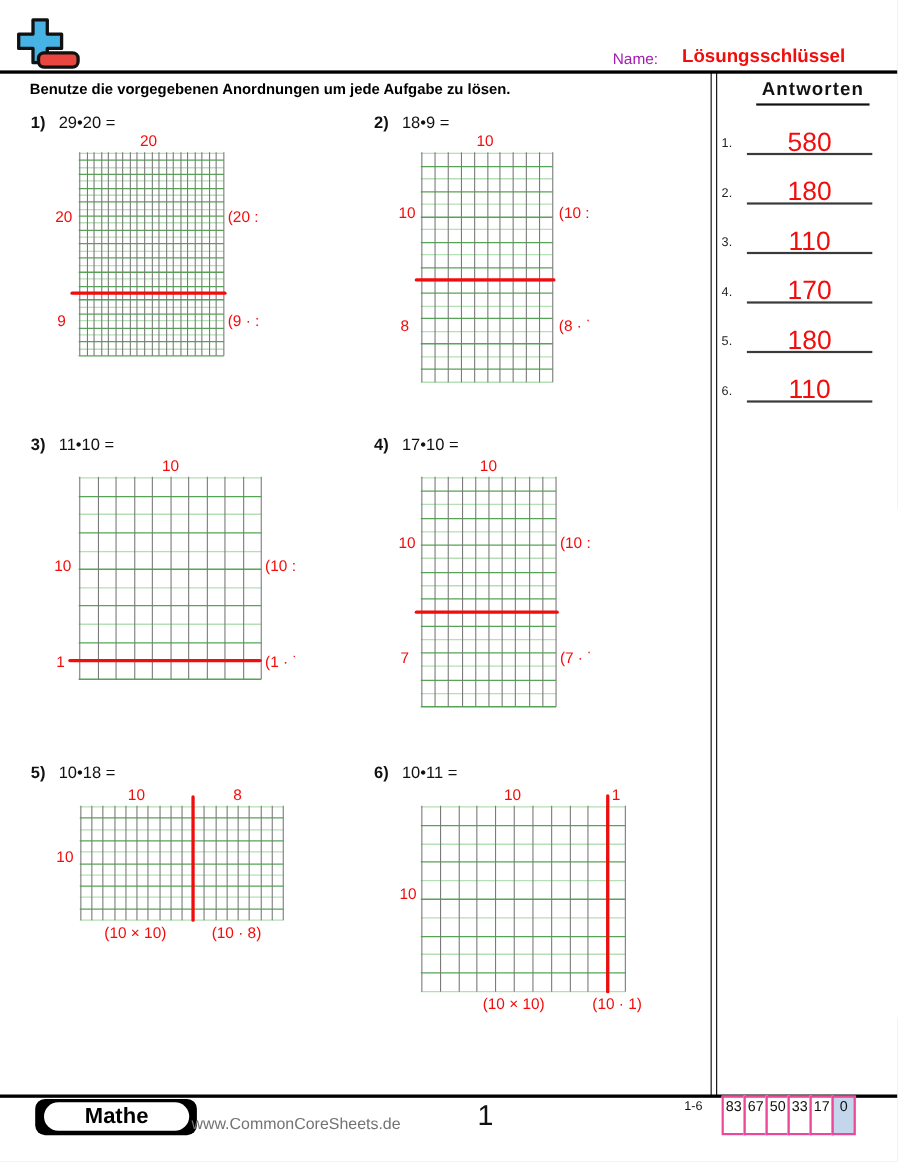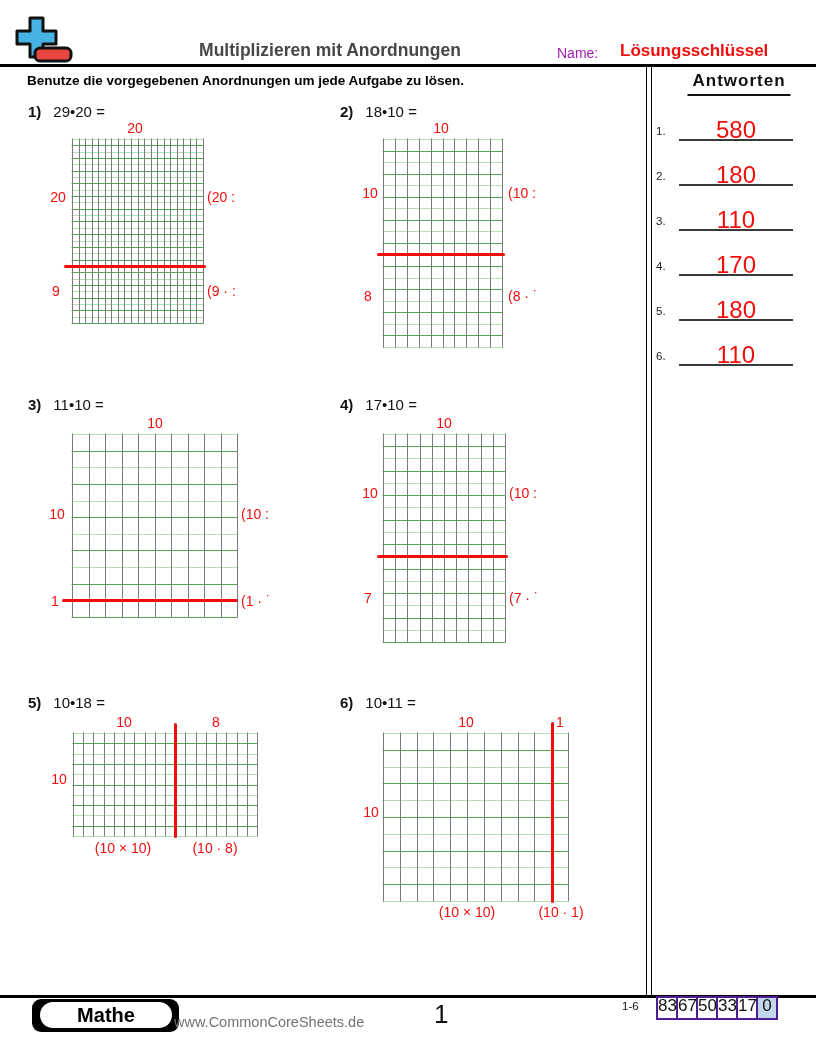--- a/index.html
+++ b/index.html
@@ -44,34 +44,33 @@
   .glabel.left{transform:translate(0,-50%);}
   
   .footer-rule{position:absolute;left:0;top:995px;width:816px;height:2.5px;background:#000;}
   .badge{position:absolute;left:20px;top:999px;width:147px;height:33px;background:#000;border-radius:9px;margin-left:12px;}
   .badge-pill{position:absolute;left:8px;top:3px;right:7px;bottom:4px;background:#fff;border-radius:13px;
     display:flex;align-items:center;justify-content:center;font-size:20px;font-weight:700;color:#000;}
   .website{position:absolute;left:174px;top:1014px;font-size:14.5px;color:#737373;}
   .pageno{position:absolute;left:434px;top:999px;font-size:26px;color:#111;}
   .range{position:absolute;left:622px;top:1000px;font-size:11.5px;color:#111;}
   #score{position:absolute;left:656px;top:996px;display:flex;}
-  .cell{width:22px;height:24px;border:2px solid #4c1d95;box-sizing:border-box;margin-left:-2px;
-    font-size:17px;line-height:16px;text-align:center;background:#fff;}
+  .cell{width:22px;height:36px;border:2px solid #ec4899;box-sizing:border-box;margin-left:-2px;
+    font-size:13px;line-height:16px;text-align:center;background:#fff;}
   .cell.first{margin-left:0;}
 </style>
 </head>
 <body>
 
 <div id="page">
 
   <svg id="logo" width="62" height="50" viewBox="0 0 62 50">
     <path d="M16 3 h13 v13 h13 v13 h-13 v13 h-13 v-13 h-13 v-13 h13 z" style="fill:var(--logo-blue)" stroke="#111" stroke-width="3" stroke-linejoin="round"></path>
     <rect x="21" y="33" width="36" height="13" rx="5" style="fill:var(--logo-red)" stroke="#111" stroke-width="3"></rect>
   </svg>
-  <div class="title">Multiplizieren mit Anordnungen</div>
   <div class="name-label">Name:</div>
   <div class="key-label">Lösungsschlüssel</div>
   <div class="header-rule"></div>
   <div class="instruction">Benutze die vorgegebenen Anordnungen um jede Aufgabe zu lösen.</div>
 
   <div class="col-sep"></div>
   <div class="answers-title">Antworten</div>
   <div id="answers">
       <span class="ans-idx" style="left: 656px; top: 125px;">1.</span>
       <span class="ans-val" style="left: 679px; top: 116px;">580</span>
@@ -150,21 +149,21 @@
           <line y1="-0.5" y2="184.5" x1="131.5" x2="131.5" stroke="#7a7a7a" stroke-width="1"></line>
         </svg>
         <div class="divider" style="left: 64px; top: 264.5px; width: 142px; height: 3px;"></div>
         <span class="glabel center" style="left: 135px; top: 128px;">20</span>
         <span class="glabel center" style="left: 58px; top: 197px;">20</span>
         <span class="glabel center" style="left: 56px; top: 291px;">9</span>
         <span class="glabel left" style="left: 207px; top: 197px;">(20 :</span>
         <span class="glabel left" style="left: 207px; top: 291px;">(9 · :</span>
       </div>
       <div>
-        <div class="phead" style="left: 340px; top: 103px;"><span class="n">2)</span><span>18•10 =</span></div>
+        <div class="phead" style="left: 340px; top: 103px;"><span class="n">2)</span><span>18•9 =</span></div>
         <svg class="grid-svg" width="119" height="208" style="left: 383px; top: 139px;">
           <line x1="-0.5" x2="119.5" y1="0.5" y2="0.5" stroke="#b5dfb5" stroke-width="1.2"></line>
           <line x1="-0.5" x2="119.5" y1="12.5" y2="12.5" stroke="#54a654" stroke-width="1.2"></line>
           <line x1="-0.5" x2="119.5" y1="23.5" y2="23.5" stroke="#b5dfb5" stroke-width="1.2"></line>
           <line x1="-0.5" x2="119.5" y1="35.5" y2="35.5" stroke="#54a654" stroke-width="1.2"></line>
           <line x1="-0.5" x2="119.5" y1="46.5" y2="46.5" stroke="#b5dfb5" stroke-width="1.2"></line>
           <line x1="-0.5" x2="119.5" y1="58.5" y2="58.5" stroke="#54a654" stroke-width="1.2"></line>
           <line x1="-0.5" x2="119.5" y1="69.5" y2="69.5" stroke="#b5dfb5" stroke-width="1.2"></line>
           <line x1="-0.5" x2="119.5" y1="81.5" y2="81.5" stroke="#54a654" stroke-width="1.2"></line>
           <line x1="-0.5" x2="119.5" y1="92.5" y2="92.5" stroke="#b5dfb5" stroke-width="1.2"></line>

